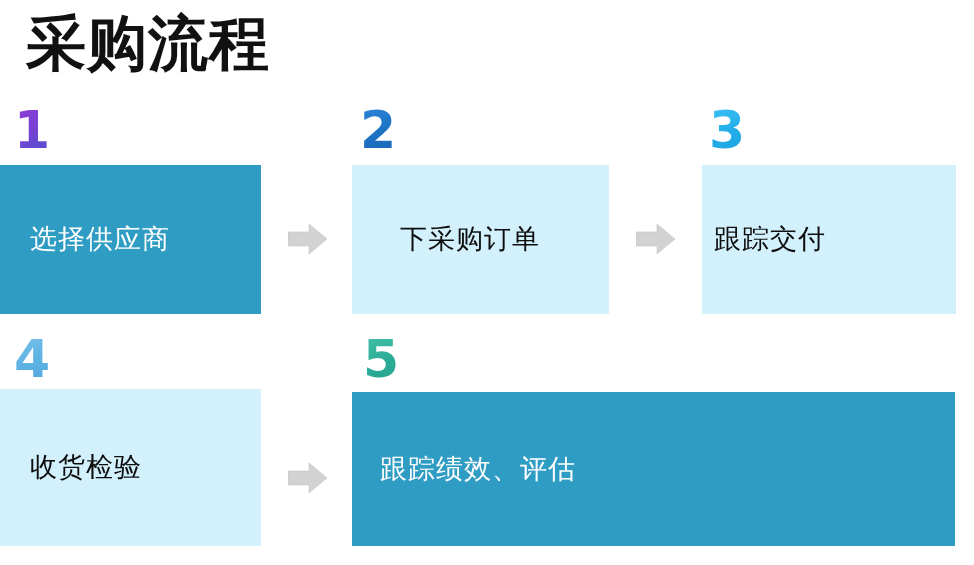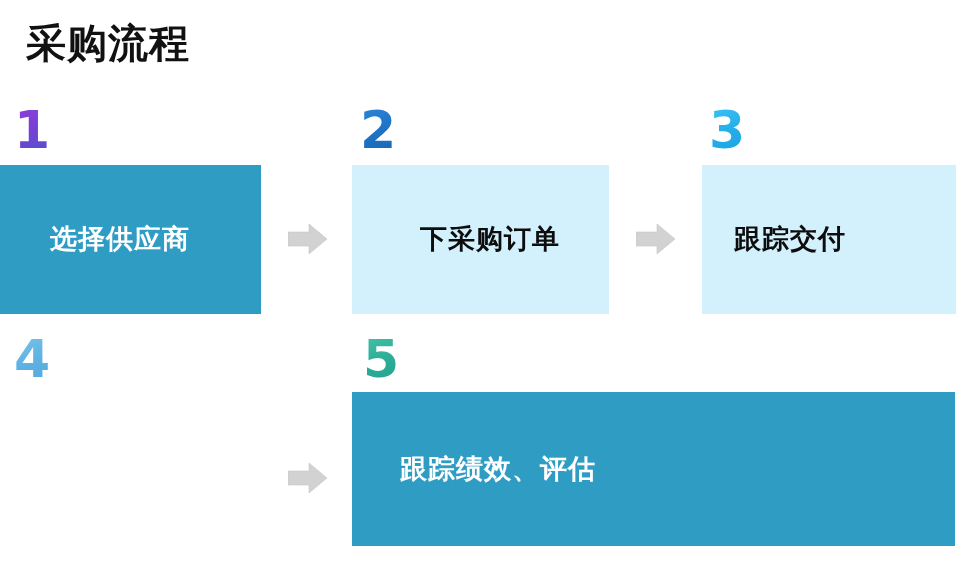--- a/index.html
+++ b/index.html
@@ -22,21 +22,21 @@
     width: 974px;
     height: 565px;
     background: #ffffff;
   }
 
   
   .slide-title {
     position: absolute;
     left: 26px;
     top: 14px;
-    font-size: 40px;
+    font-size: 60px;
     line-height: 58px;
     font-weight: 700;
     color: #111111;
     letter-spacing: 1px;
     white-space: nowrap;
   }
 
   
   .step-num {
     position: absolute;
@@ -75,25 +75,24 @@
 
   
   .step-box {
     position: absolute;
     box-sizing: border-box;
     display: flex;
     align-items: center;
   }
   .step-box .box-label {
     font-size: 27px;
-    font-weight: 700;
+    font-weight: 400;
     letter-spacing: 1px;
     white-space: nowrap;
     line-height: 1.2;
-    margin-left: 20px;
   }
 
   .box-dark {
     background: #2f9cc4;
   }
   .box-dark .box-label {
     color: #ffffff;
   }
   .box-light {
     background: #d3f1fc;
@@ -147,20 +146,23 @@
       <polygon points="0,10 21,10 21,2 39,17 21,32 21,24 0,24" fill="#d2d2d2" stroke="#c6c6c6" stroke-width="0.6"></polygon>
     </svg>
   </div>
 
   <div class="step-num num-3">3</div>
   <div class="step-box box-light box-3">
     <span class="box-label">跟踪交付</span>
   </div>
 
   <div class="step-num num-4">4</div>
+  <div class="step-box box-light box-4">
+    <span class="box-label">收货检验</span>
+  </div>
 
   <div class="arrow arrow-3">
     <svg viewBox="0 0 40 34" xmlns="http://www.w3.org/2000/svg" aria-hidden="true">
       <polygon points="0,10 21,10 21,2 39,17 21,32 21,24 0,24" fill="#d2d2d2" stroke="#c6c6c6" stroke-width="0.6"></polygon>
     </svg>
   </div>
 
   <div class="step-num num-5">5</div>
   <div class="step-box box-dark box-5">
     <span class="box-label">跟踪绩效、评估</span>

